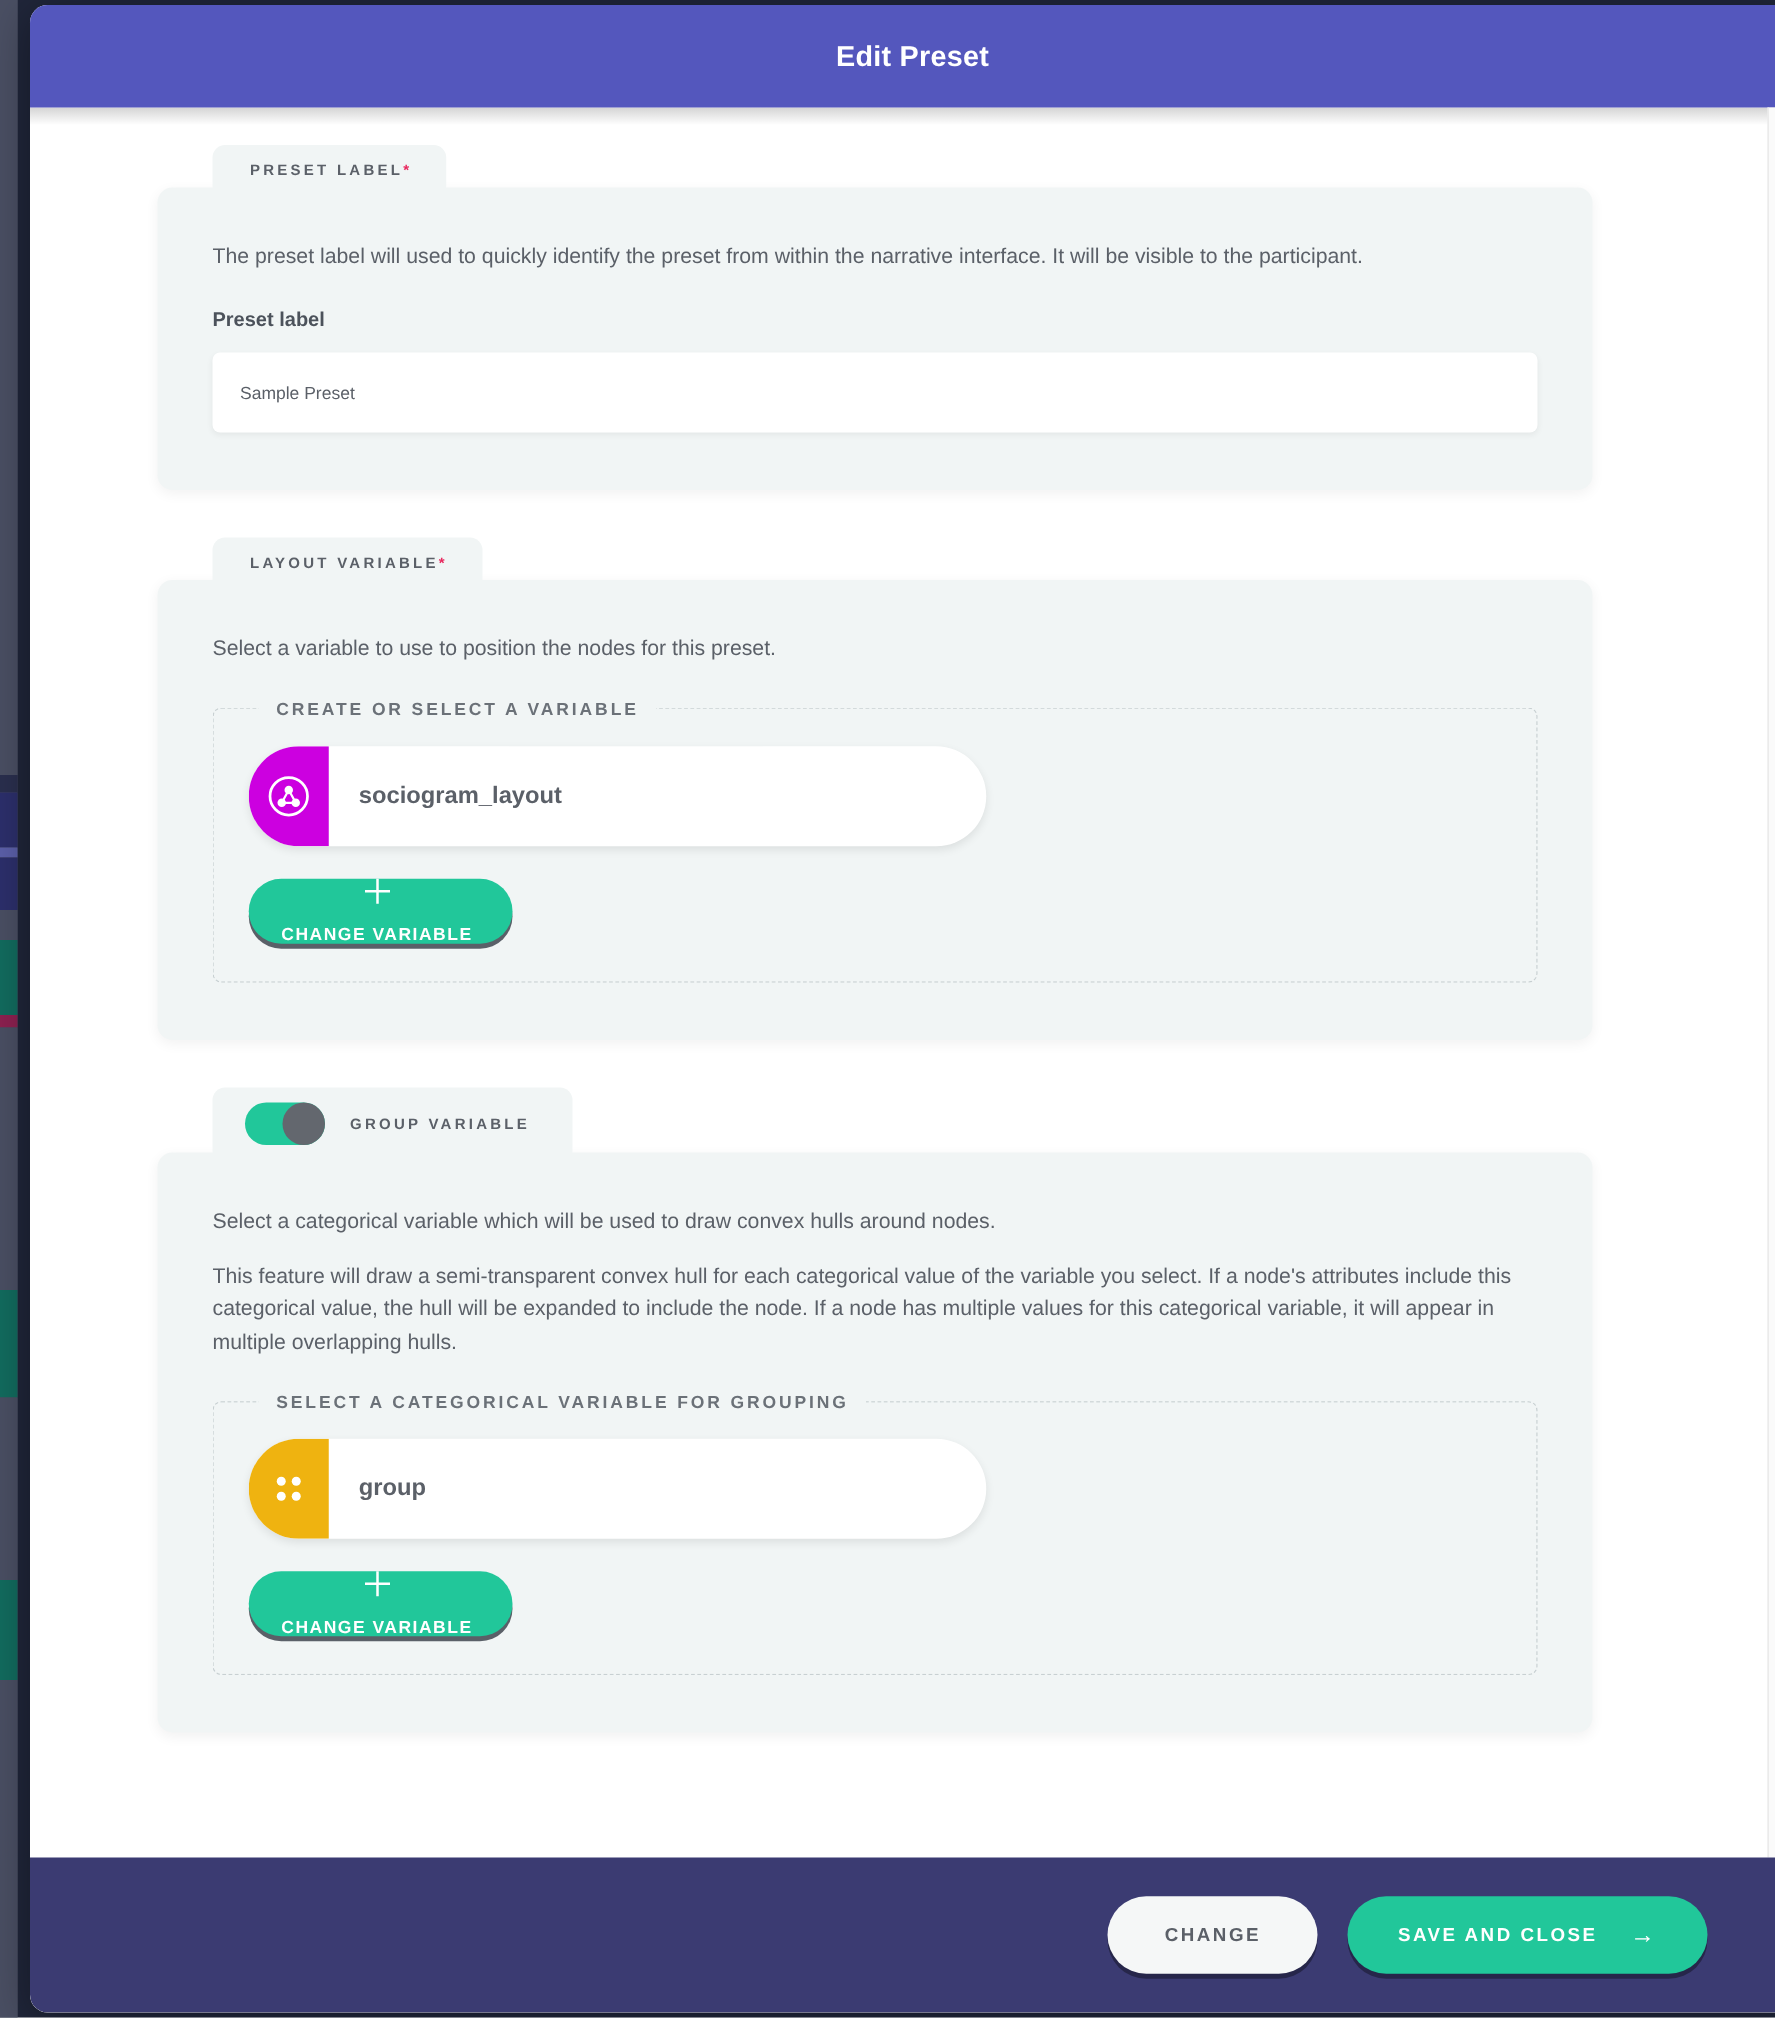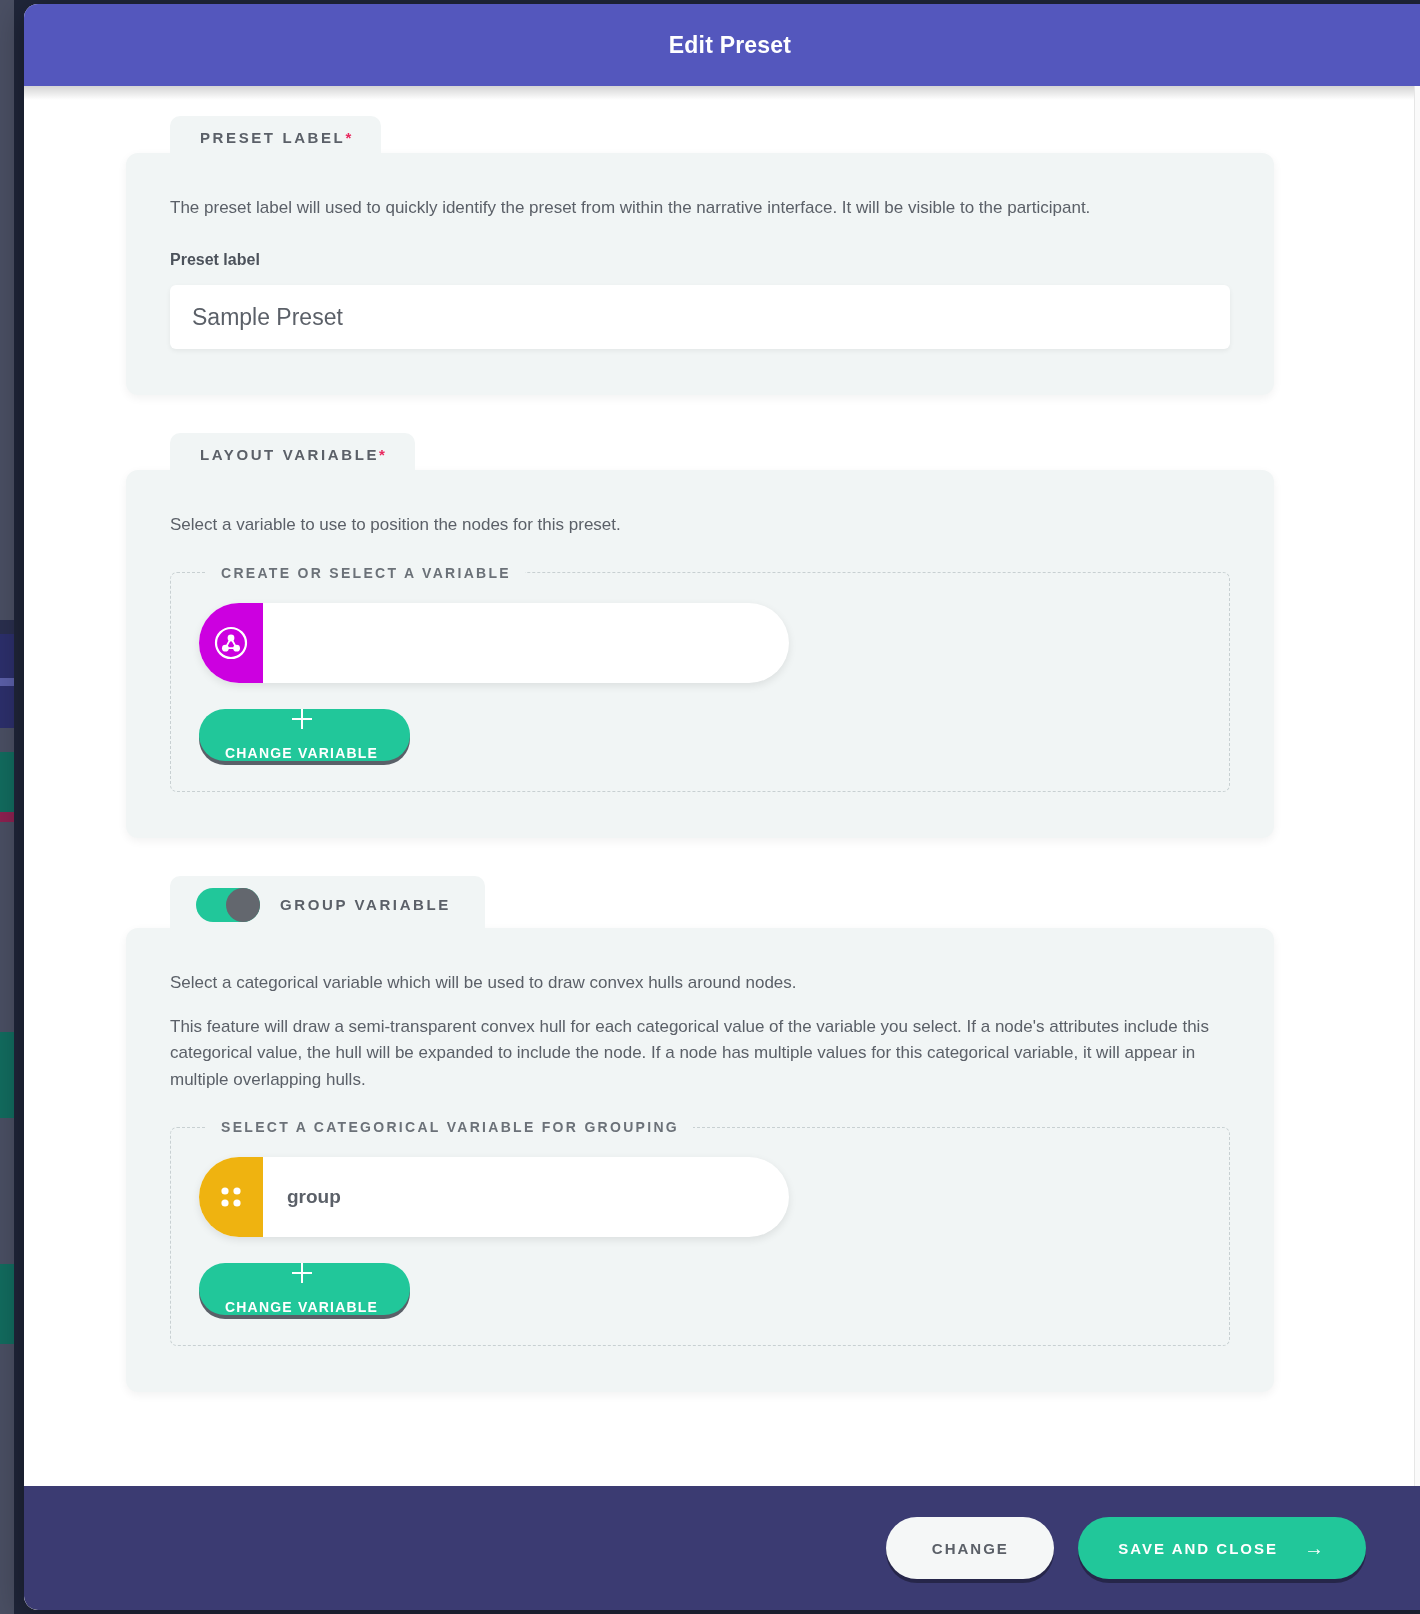--- a/index.html
+++ b/index.html
@@ -104,21 +104,21 @@
   
   .panel-wrap { position: relative; margin: 0 auto 38px auto; width: 1148px; }
 
   .panel-tab {
     position: relative;
     display: inline-block;
     background: #f1f5f5;
     border-radius: 10px 10px 0 0;
     padding: 13px 30px 11px 30px;
     margin-left: 44px;
-    font-size: 15px;
+    font-size: 12px;
     font-weight: bold;
     letter-spacing: 2.6px;
     color: #5b6068;
     z-index: 2;
   }
   .panel-tab .req { color: #e8285e; letter-spacing: 0; }
 
   .panel-body {
     position: relative;
     margin-top: -4px;
@@ -146,21 +146,21 @@
 
   .text-input {
     display: block;
     width: 1060px;
     height: 64px;
     background: #ffffff;
     border: none;
     border-radius: 6px;
     padding: 0 22px;
     font-family: "Liberation Sans", sans-serif;
-    font-size: 23px;
+    font-size: 14px;
     color: #5b6068;
     box-shadow: 0 2px 5px rgba(0,0,0,.06);
   }
 
   
   .dashed-set {
     margin-top: 26px;
     border: 1px dashed #c8d0d2;
     border-radius: 7px;
     padding: 6px 28px 30px 28px;
@@ -369,20 +369,21 @@
             <div class="var-chip">
               <div class="var-chip-icon magenta">
                 <svg width="36" height="36" viewBox="0 0 36 36" aria-hidden="true">
                   <circle cx="18" cy="18" r="15" fill="none" stroke="#ffffff" stroke-width="2.2"></circle>
                   <circle cx="18" cy="13" r="3.4" fill="#ffffff"></circle>
                   <circle cx="12.4" cy="23.2" r="3.4" fill="#ffffff"></circle>
                   <circle cx="23.6" cy="23.2" r="3.4" fill="#ffffff"></circle>
                   <path d="M18 13 L12.4 23.2 M18 13 L23.6 23.2 M12.4 23.2 L23.6 23.2" stroke="#ffffff" stroke-width="1.8" fill="none"></path>
                 </svg>
               </div>
+              <div class="var-chip-name">sociogram_layout</div>
             </div>
 
             <button class="change-btn">
               <span class="plus"></span>
               <span class="btn-text">CHANGE VARIABLE</span>
             </button>
           </fieldset>
         </div>
       </div>
 

